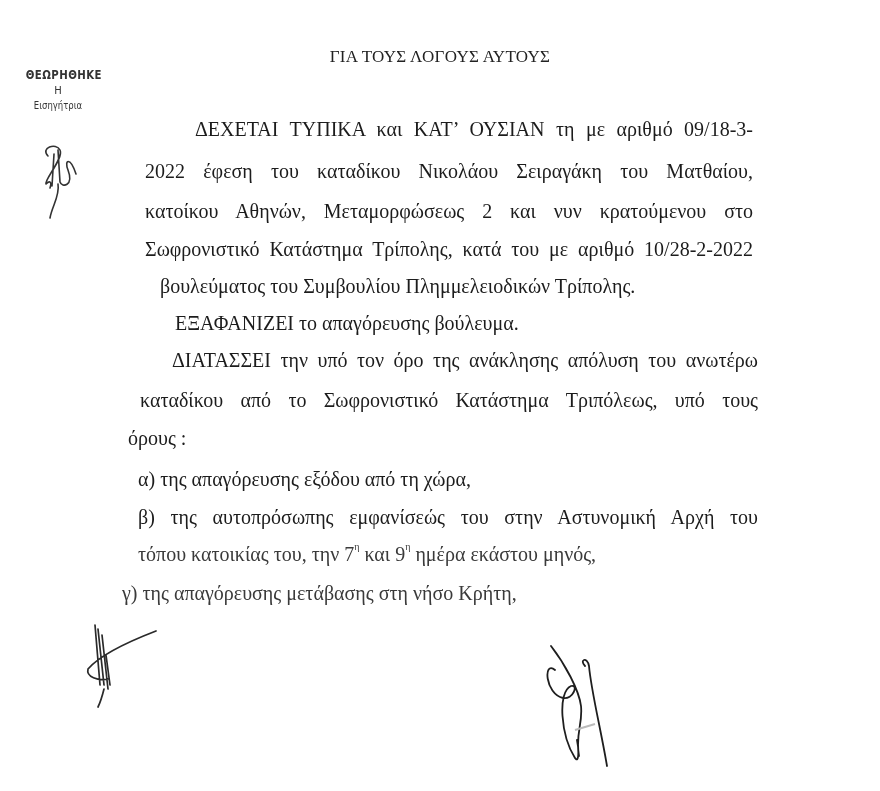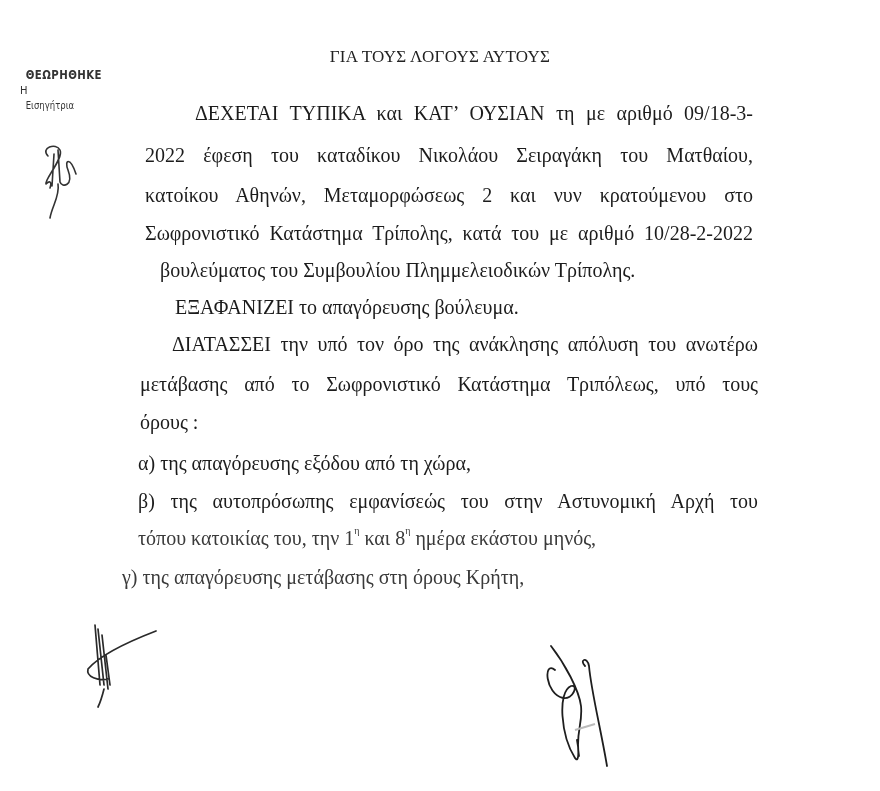--- a/index.html
+++ b/index.html
@@ -5,29 +5,29 @@
   html, body { margin: 0; padding: 0; }
   body {
     width: 880px; height: 791px; background: #ffffff; position: relative; overflow: hidden;
     font-family: "Liberation Serif", "DejaVu Serif", serif; color: #1a1a1a;
   }
   .heading {
     position: absolute; left: 0; width: 880px; top: 37px; text-align: center;
     font-size: 17px; letter-spacing: 0.3px; color: #222; margin-top: 10px;
   }
   .stamp {
-    position: absolute; left: 20px; top: 68px; width: 76px; text-align: left;
+    position: absolute; left: 20px; top: 68px; width: 76px; text-align: center;
     font-family: "DejaVu Sans", "Liberation Sans", sans-serif; color: #333;
     line-height: 15px;
   }
   .stamp .s1 { font-size: 12px; font-weight: bold; letter-spacing: 0.5px; transform: scaleX(0.85); display:block; }
   .stamp .s2 { font-size: 10px; display:block; }
   .stamp .s3 { font-size: 10px; display:block; transform: scaleX(0.85); }
   .line {
-    position: absolute; font-size: 20px; white-space: nowrap; color: #1c1c1c;
+    position: absolute; font-size: 20px; white-space: nowrap; color: #1c1c1c; margin-top: 16px;
   }
   .just { text-align: justify; text-align-last: justify; }
   .sig { position: absolute; }
   sup { font-size: 10px; vertical-align: top; position: relative; top: -2px; }
   .faded { color: #3a3a3a; }
 </style>
 </head>
 <body>
 
 <div>
@@ -46,27 +46,27 @@
 
   <div class="line just" style="left:195px;top:102px;width:558px">ΔΕΧΕΤΑΙ ΤΥΠΙΚΑ και ΚΑΤ’ ΟΥΣΙΑΝ τη με αριθμό 09/18-3-</div>
   <div class="line just" style="left:145px;top:144px;width:608px">2022 έφεση του καταδίκου Νικολάου Σειραγάκη του Ματθαίου,</div>
   <div class="line just" style="left:145px;top:184px;width:608px">κατοίκου Αθηνών, Μεταμορφώσεως 2 και νυν κρατούμενου στο</div>
   <div class="line just" style="left:145px;top:222px;width:608px">Σωφρονιστικό Κατάστημα Τρίπολης, κατά του με αριθμό 10/28-2-2022</div>
   <div class="line" style="left:160px;top:259px">βουλεύματος του Συμβουλίου Πλημμελειοδικών Τρίπολης.</div>
 
   <div class="line" style="left:175px;top:296px">ΕΞΑΦΑΝΙΖΕΙ το απαγόρευσης βούλευμα.</div>
 
   <div class="line just" style="left:172px;top:333px;width:586px">ΔΙΑΤΑΣΣΕΙ την υπό τον όρο της ανάκλησης απόλυση του ανωτέρω</div>
-  <div class="line just" style="left:140px;top:373px;width:618px">μετάβασης από  το Σωφρονιστικό Κατάστημα Τριπόλεως, υπό τους</div>
-  <div class="line" style="left:140px;top:411px">όρους :</div>
+  <div class="line just" style="left:140px;top:373px;width:618px">καταδίκου από  το Σωφρονιστικό Κατάστημα Τριπόλεως, υπό τους</div>
+  <div class="line" style="left:128px;top:411px">όρους :</div>
 
   <div class="line" style="left:138px;top:452px">α) της απαγόρευσης εξόδου από τη χώρα,</div>
   <div class="line just" style="left:138px;top:490px;width:620px">β) της αυτοπρόσωπης εμφανίσεώς του στην Αστυνομική Αρχή του</div>
-  <div class="line faded" style="left:138px;top:527px"><span>τόπου κατοικίας του, την 1</span><sup>η</sup><span> και 8</span><sup>η</sup><span> ημέρα εκάστου μηνός,</span></div>
-  <div class="line faded" style="left:122px;top:566px">γ) της απαγόρευσης μετάβασης στη όρους Κρήτη,</div>
+  <div class="line faded" style="left:138px;top:527px"><span>τόπου κατοικίας του, την 7</span><sup>η</sup><span> και 9</span><sup>η</sup><span> ημέρα εκάστου μηνός,</span></div>
+  <div class="line faded" style="left:122px;top:566px">γ) της απαγόρευσης μετάβασης στη νήσο Κρήτη,</div>
 
   <svg class="sig" style="left:70px;top:615px" width="90" height="100" viewBox="0 0 90 100">
     <path d="M25 10 L30 70 M28 14 L34 70 M32 20 L38 74 M36 40 L40 70 M86 16 C60 26 30 40 18 54 C16 62 28 66 38 64 M34 74 C32 82 30 88 28 92" fill="none" stroke="#2a2a2a" stroke-width="1.7" stroke-linecap="round"></path>
   </svg>
 
   <svg class="sig" style="left:535px;top:640px" width="80" height="140" viewBox="0 0 80 140">
     <path d="M16 6 C30 24 44 50 46 66 C48 84 40 94 44 116 M20 30 C8 20 10 54 28 58 C38 60 44 44 36 46 C22 52 26 96 40 118 C44 124 44 110 42 100 M50 26 C44 20 52 16 54 26 C56 50 66 90 72 126" fill="none" stroke="#1e1e1e" stroke-width="1.8" stroke-linecap="round"></path>
     <path d="M40 90 L60 84" stroke="#bbb" stroke-width="2"></path>
   </svg>
 

